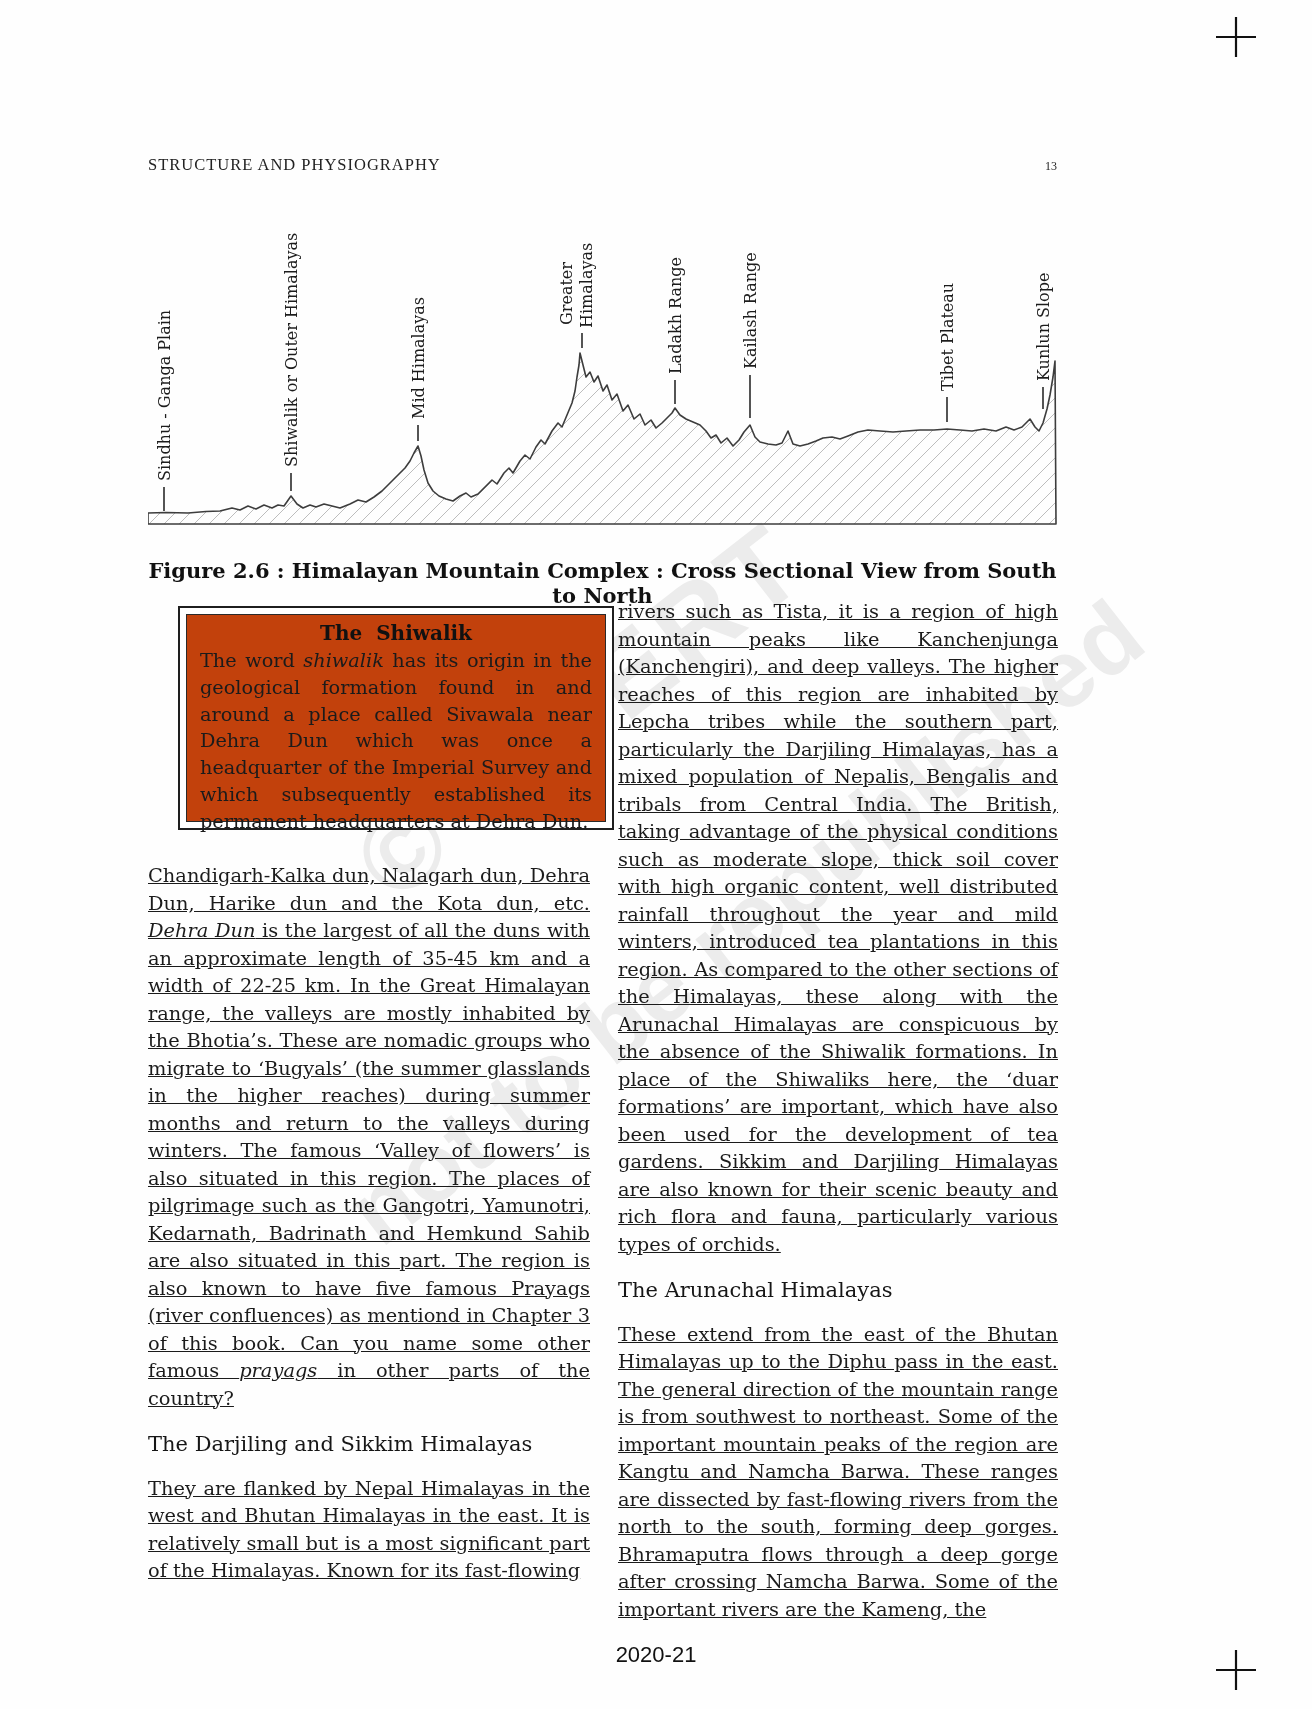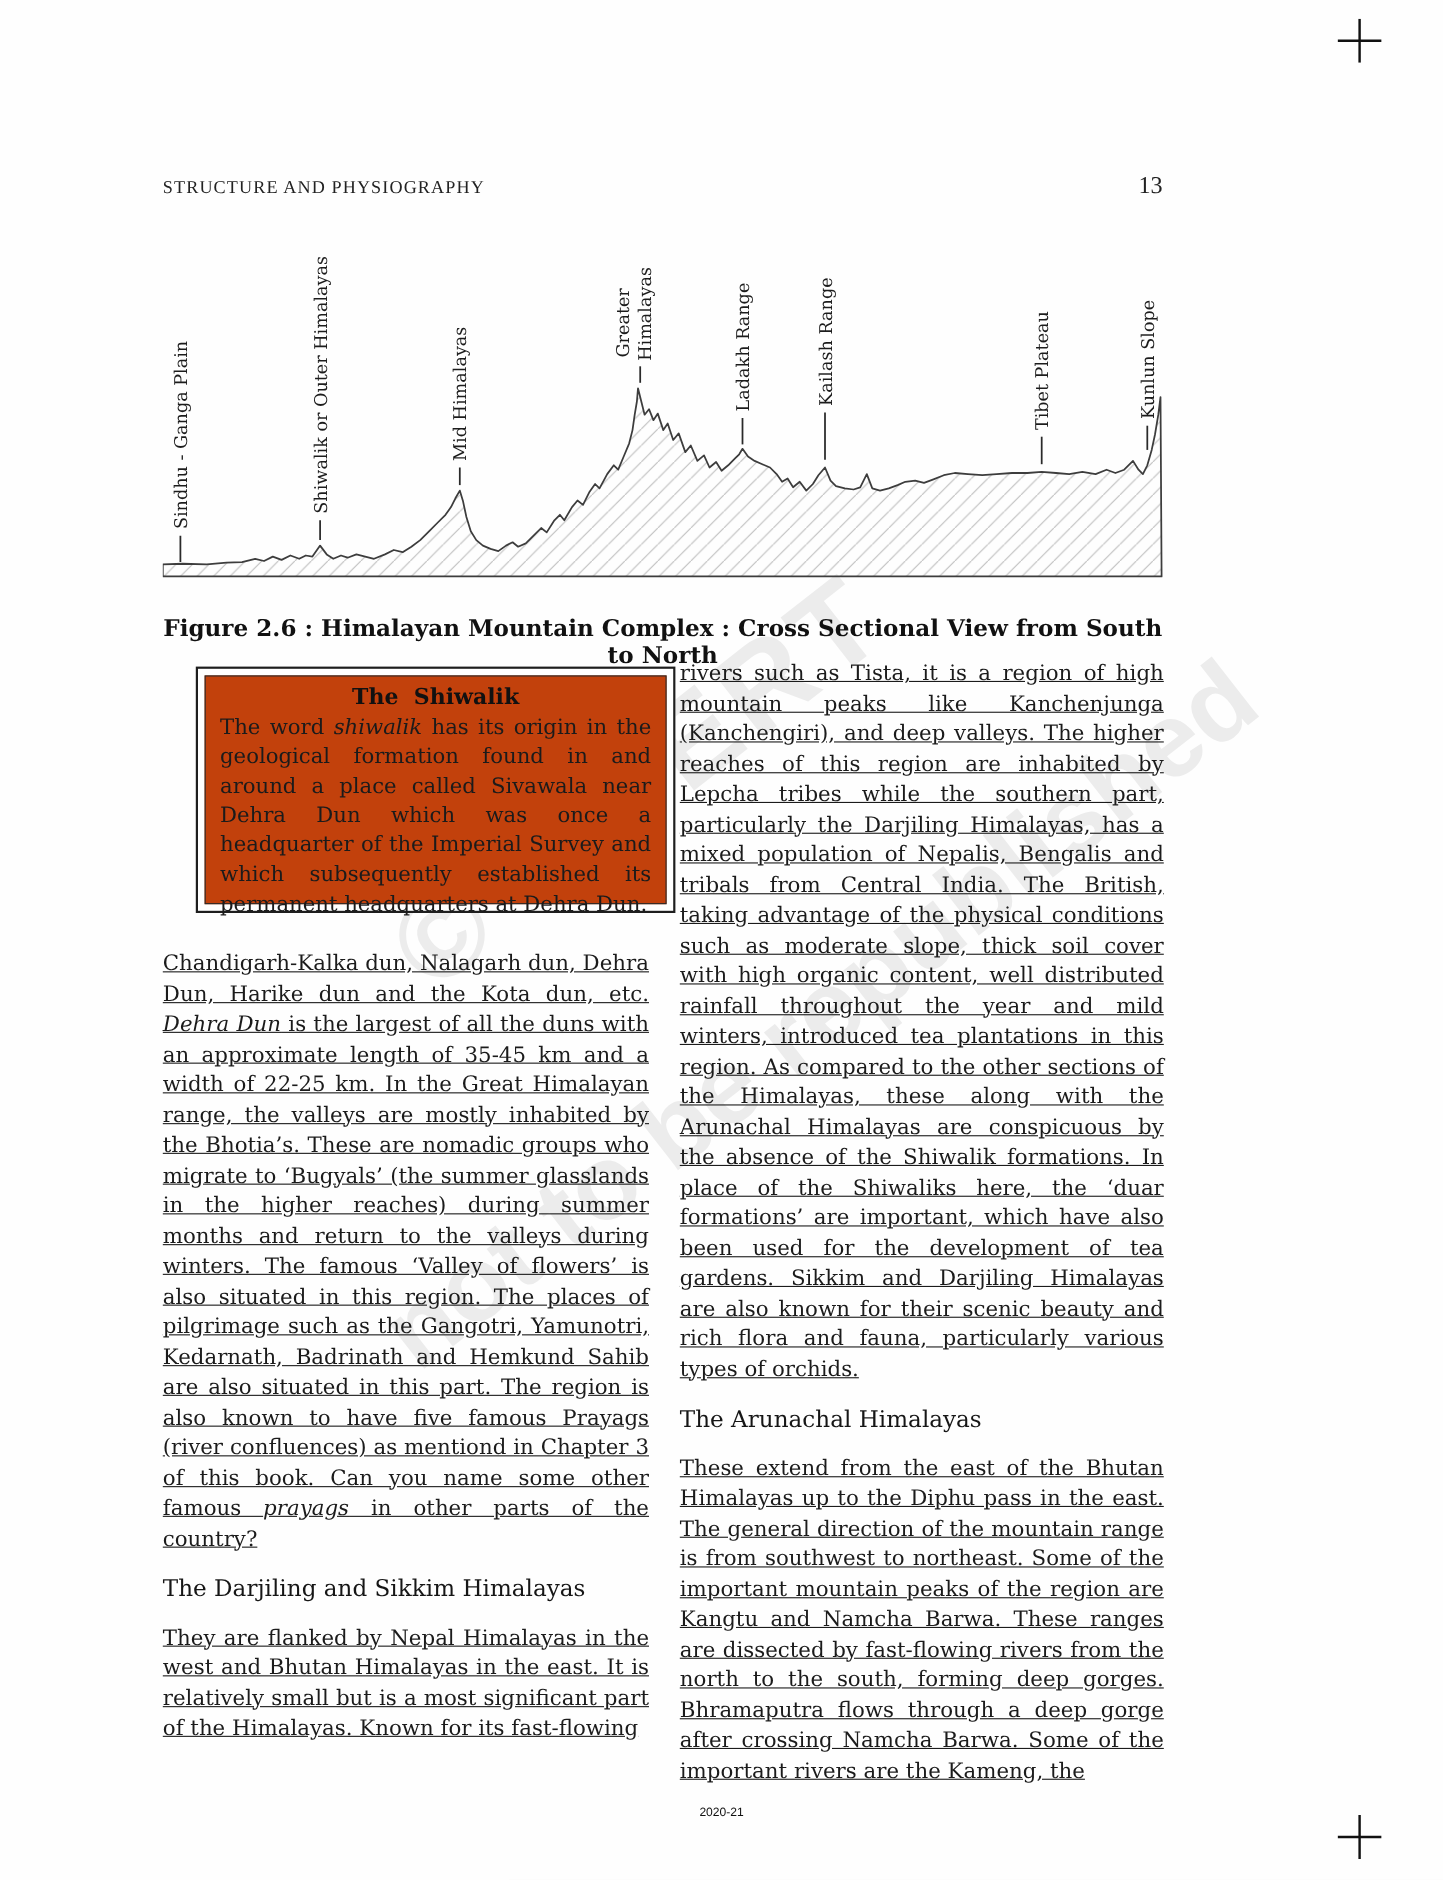--- a/index.html
+++ b/index.html
@@ -26,21 +26,21 @@
   
   .crop-mark{position:absolute;width:40px;height:40px;}
   .crop-tr{left:1216px;top:17px;}
   .crop-br{left:1216px;top:1650px;}
   
   .running-head-row{
     position:absolute;left:148px;top:155px;width:909px;
     display:flex;justify-content:space-between;align-items:baseline;
     font-size:16.5px;letter-spacing:1px;color:#222;font-family:Liberation Serif, serif;
   }
-  .running-head-row .pageno{letter-spacing:0;font-size:22px;}
+  .running-head-row .pageno{letter-spacing:0;font-size:12px;}
   
   .figure-svg{position:absolute;left:148px;top:225px;}
   .figure-svg text{font-family:"DejaVu Serif", serif;font-size:16px;fill:#1c1c1c;}
   .sealevel-row{
     position:absolute;left:148px;top:528px;width:909px;
     display:grid;grid-template-columns:1fr auto 1fr;align-items:baseline;
     font-size:19px;
   }
   .sealevel-row .mid{justify-self:center;font-weight:bold;font-size:15px;letter-spacing:0.6px;}
   .sealevel-row .right{justify-self:end;}
@@ -69,21 +69,21 @@
   .col-left{left:148px;top:862px;width:442px;}
   .col-right{left:618px;top:598px;width:440px;}
   .col h3{
     font-size:21px;font-weight:normal;
     margin:19px 0 11px 0;color:#161616;
   }
   .col p.second{margin-top:16px;}
   
   .page-footer{
     position:absolute;left:0;top:1642px;width:1312px;text-align:center;
-    font-family:"Liberation Sans", sans-serif;font-size:11px;color:#111;
+    font-family:"Liberation Sans", sans-serif;font-size:22px;color:#111;
   }
 </style>
 </head>
 <body>
 
 <div class="page">
 
   <div class="watermark">
     <span class="wm1">© NCERT</span>
     <span class="wm2">not to be republished</span>

